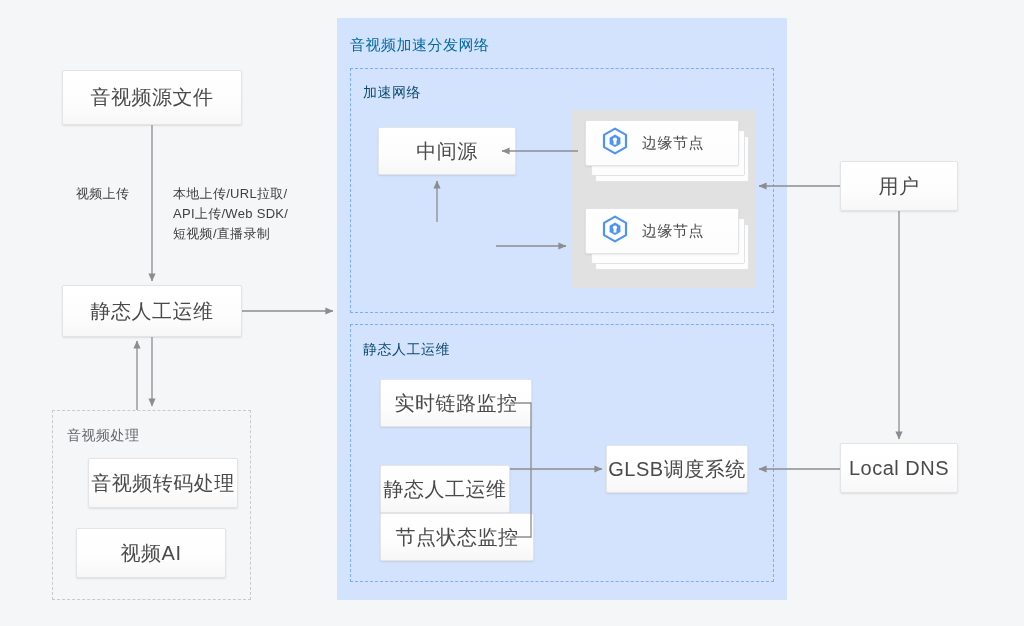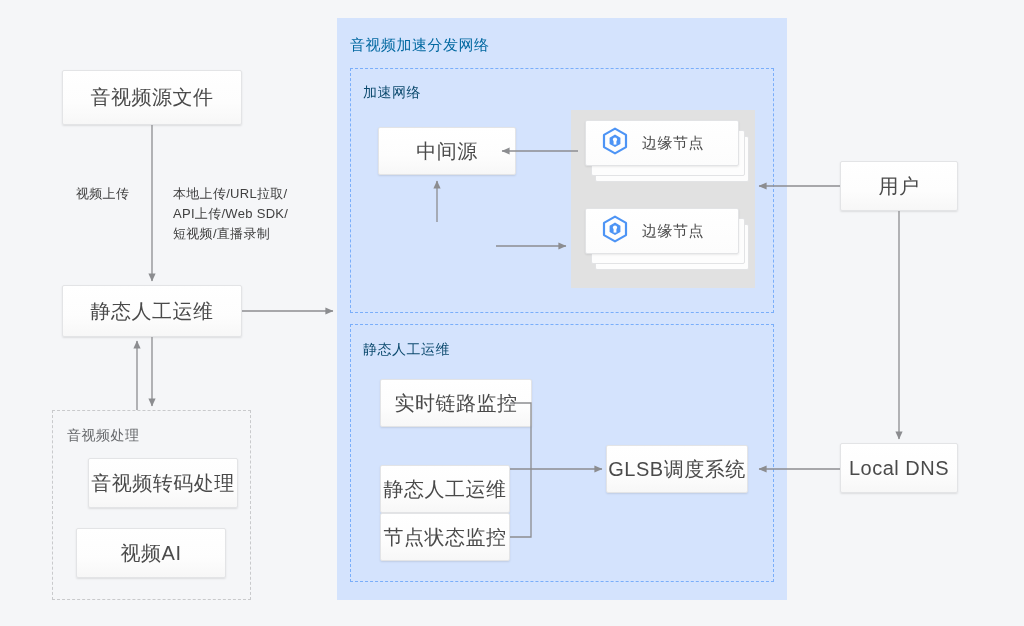--- a/index.html
+++ b/index.html
@@ -143,21 +143,21 @@
   </div>
 
   <div class="box" style="left:378px;top:127px;width:138px;height:48px;text-align:center;">中间源</div>
 
 
   <div class="dashbox" style="left:350px;top:324px;width:424px;height:258px;"></div>
   <div class="group-title" style="left:363px;top:341px;">静态人工运维</div>
 
   <div class="box" style="left:380px;top:379px;width:152px;height:48px;">实时链路监控</div>
   <div class="box" style="left:380px;top:465px;width:130px;height:48px;">静态人工运维</div>
-  <div class="box" style="left:380px;top:513px;width:130px;height:48px;">节点状态监控</div>
+  <div class="box" style="left:380px;top:513px;width:154px;height:48px;">节点状态监控</div>
 
   <div class="box" style="left:606px;top:445px;width:142px;height:48px;">GLSB调度系统</div>
 
   <div class="box" style="left:62px;top:70px;width:180px;height:55px;">音视频源文件</div>
 
   <div class="box" style="left:62px;top:285px;width:180px;height:52px;">静态人工运维</div>
 
   <div class="lbl-text" style="left:76px;top:184px;">视频上传</div>
   <div class="lbl-text" style="left:173px;top:184px;">本地上传/URL拉取/
 API上传/Web SDK/

